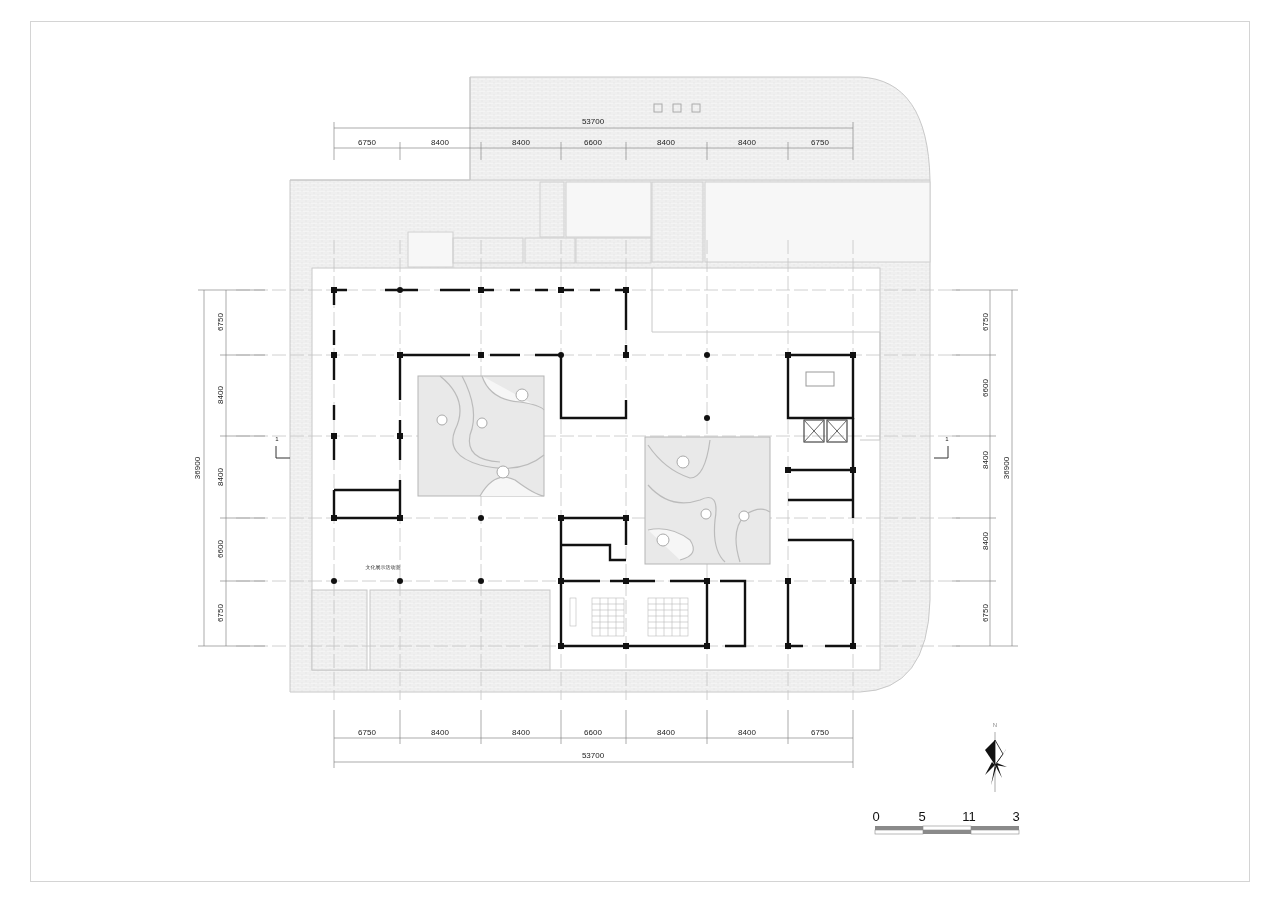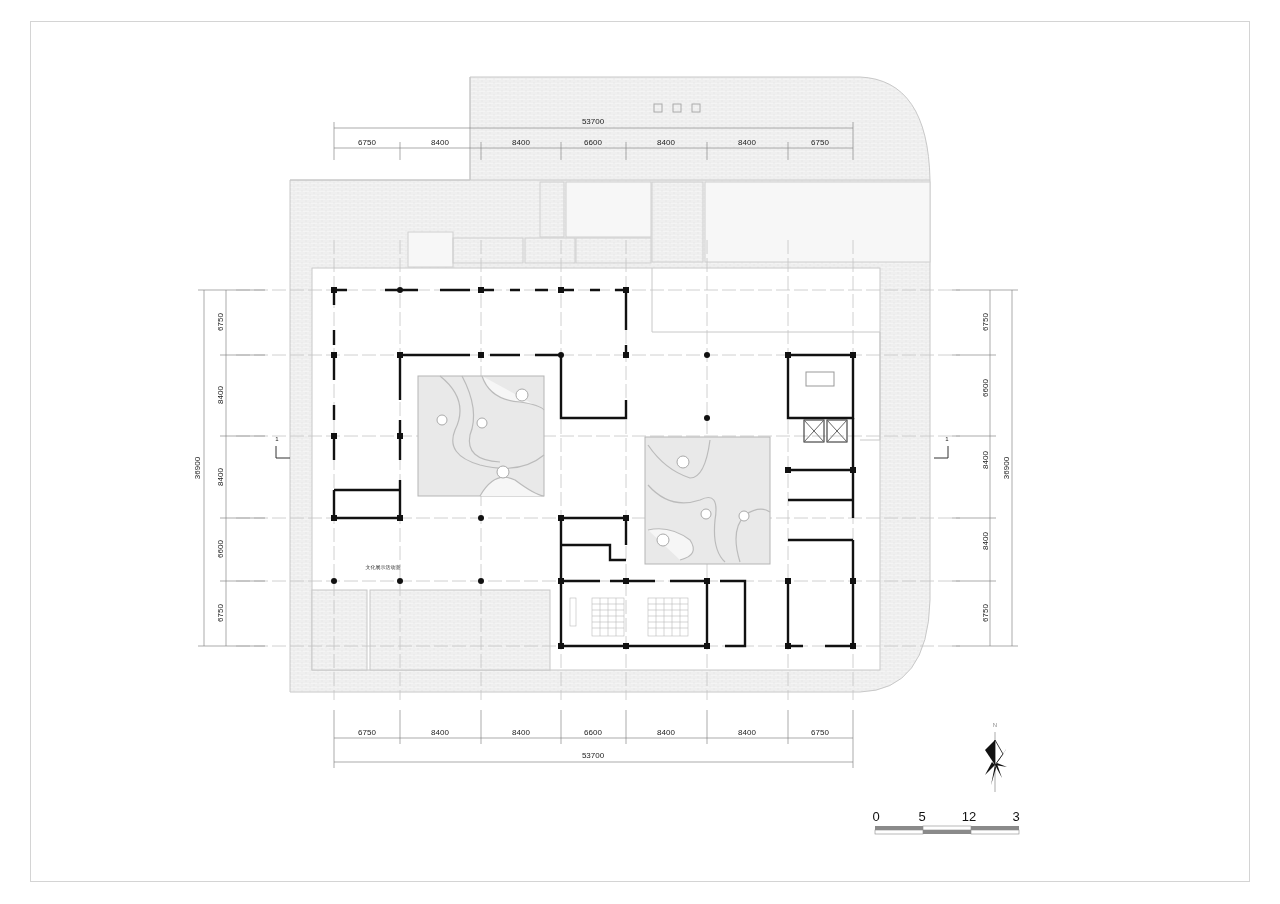--- a/index.html
+++ b/index.html
@@ -282,15 +282,15 @@
 <span class="lbl" style="left:277px;top:436px;font-size:6px">1</span>
 <span class="lbl" style="left:947px;top:436px;font-size:6px">1</span>
 
 <span class="lbl" style="left:383px;top:564px;font-size:5px">文化展示活动室</span>
 
 <span class="lbl" style="left:995px;top:722px;font-size:6px;color:#888">N</span>
 
 <div>
   <span class="scl" style="left:876px;top:809px">0</span>
   <span class="scl" style="left:922px;top:809px">5</span>
-  <span class="scl" style="left:969px;top:809px">12</span>
+  <span class="scl" style="left:969px;top:809px">11</span>
   <span class="scl" style="left:1016px;top:809px">3</span>
 </div>
 
 </body></html>

